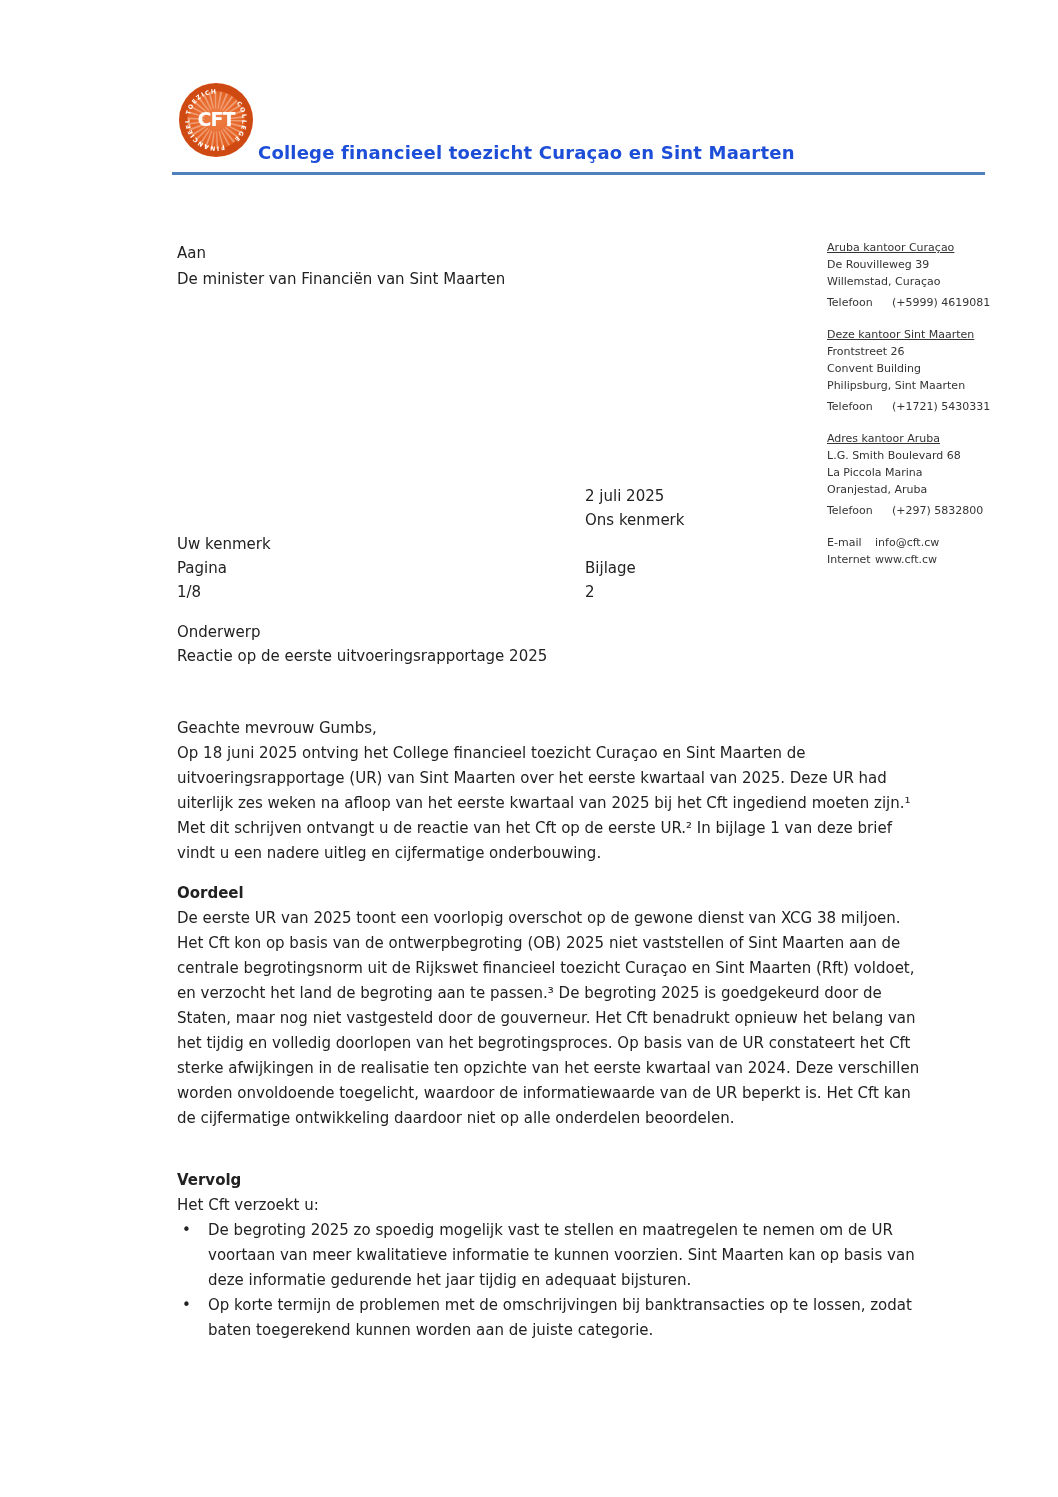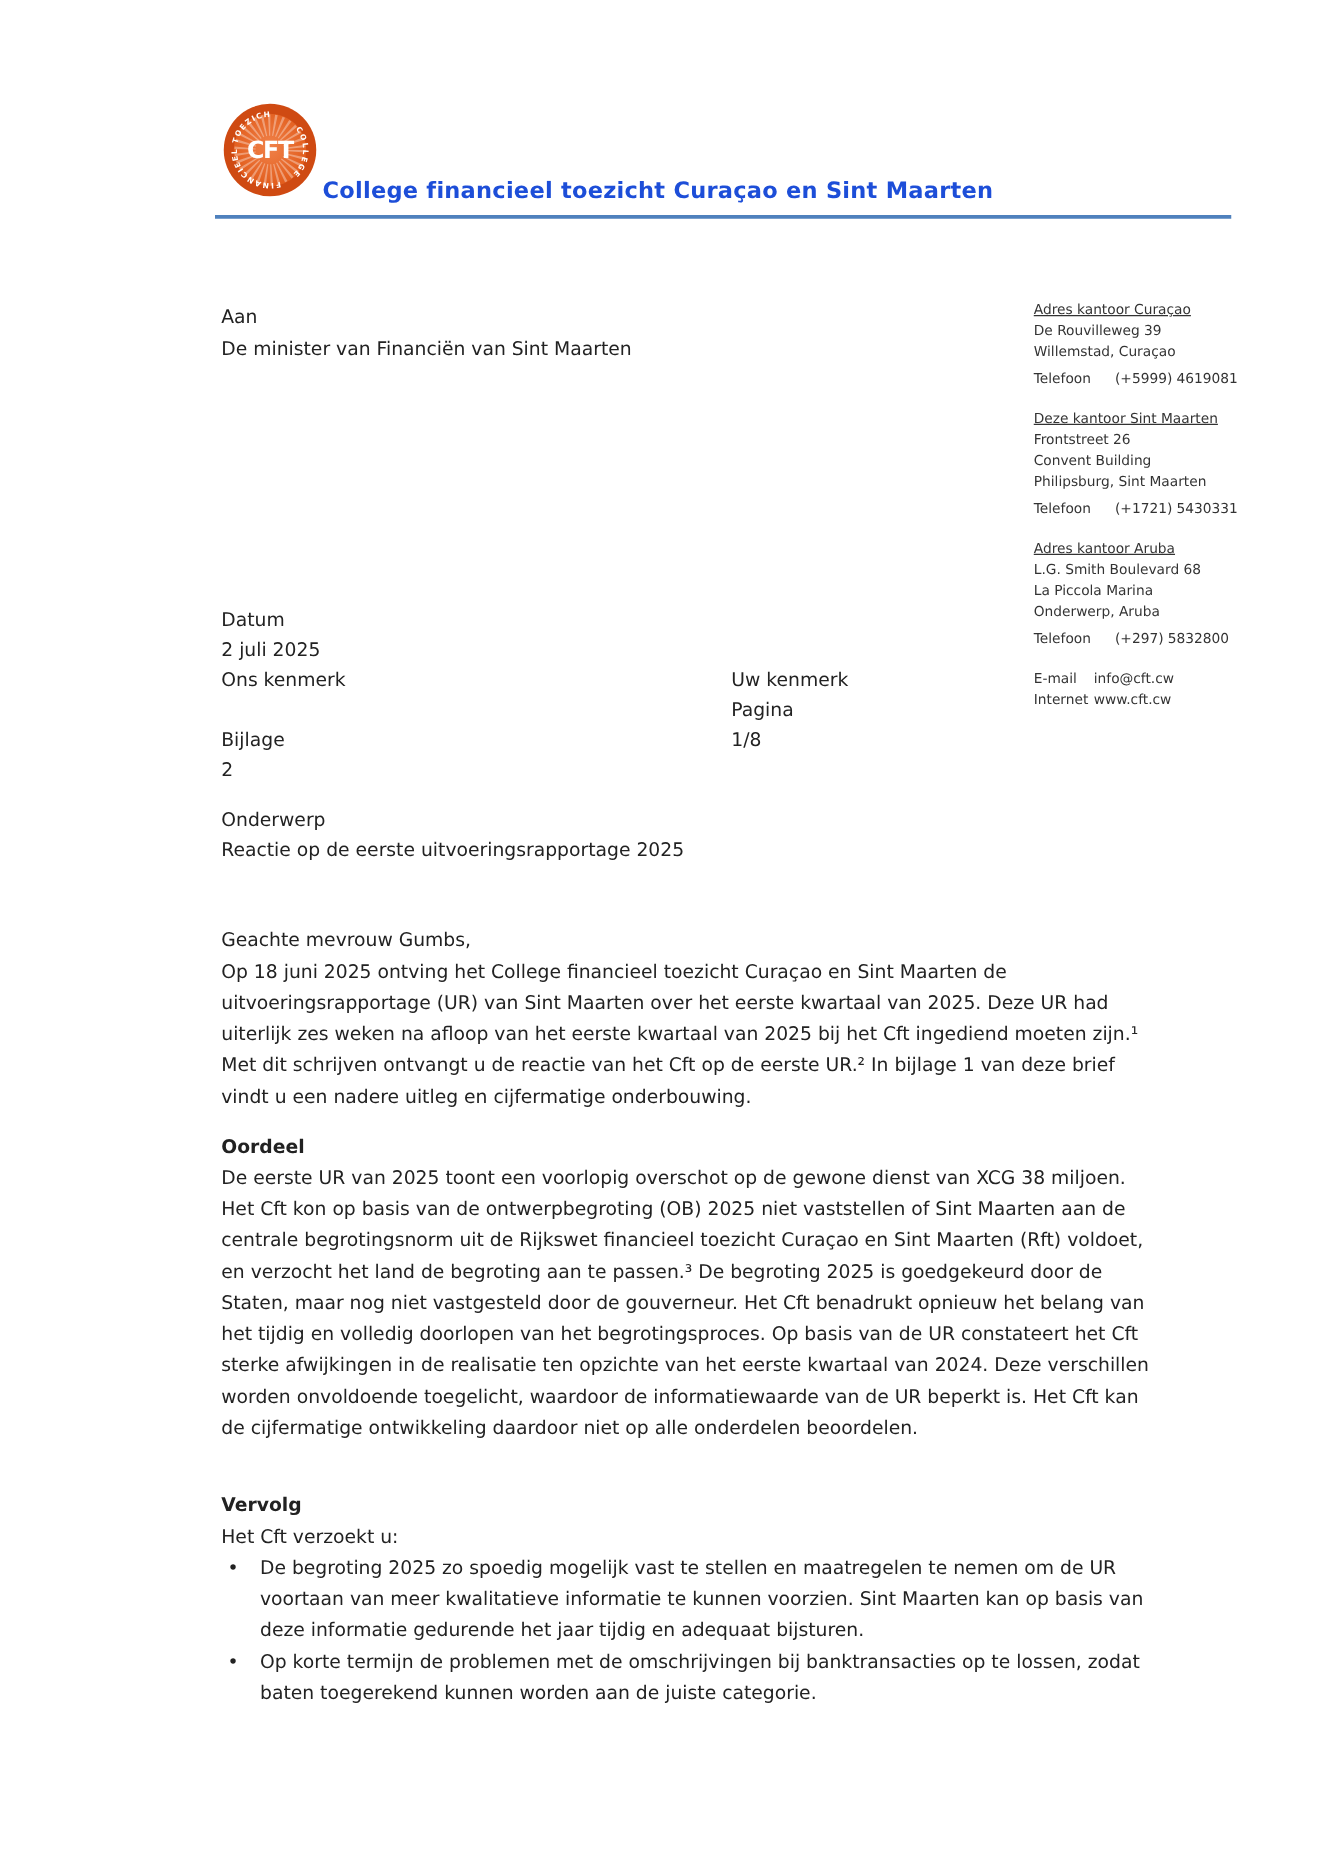--- a/index.html
+++ b/index.html
@@ -119,21 +119,21 @@
       </text>
       <text x="38" y="44" text-anchor="middle" font-size="19" font-weight="bold" fill="#ffffff" letter-spacing="-1" font-family="DejaVu Sans, sans-serif">CFT</text>
     </svg>
     <h1 class="org-title">College financieel toezicht Curaçao en Sint Maarten</h1>
     <div class="header-rule"></div>
   </header>
 
   <aside class="sidebar">
 
     <div class="office">
-      <div class="office-heading">Adres kantoor Curaçao</div>
+      <div class="office-heading">Aruba kantoor Curaçao</div>
       <div>De Rouvilleweg 39</div>
       <div>Willemstad, Curaçao</div>
       <div class="phone-row">
         <span class="c-label">Telefoon</span><span>(+5999) 4619081</span>
       </div>
     </div>
 
     <div class="office">
       <div class="office-heading">Deze kantoor Sint Maarten</div>
       <div>Frontstreet 26</div>
@@ -141,21 +141,21 @@
       <div>Philipsburg, Sint Maarten</div>
       <div class="phone-row">
         <span class="c-label">Telefoon</span><span>(+1721) 5430331</span>
       </div>
     </div>
 
     <div class="office">
       <div class="office-heading">Adres kantoor Aruba</div>
       <div>L.G. Smith Boulevard 68</div>
       <div>La Piccola Marina</div>
-      <div>Onderwerp, Aruba</div>
+      <div>Oranjestad, Aruba</div>
       <div class="phone-row">
         <span class="c-label">Telefoon</span><span>(+297) 5832800</span>
       </div>
     </div>
 
     <div class="contact-block">
       <div>
         <span class="c-label-sm">E-mail</span><span>info@cft.cw</span>
       </div>
       <div>
@@ -166,21 +166,20 @@
   </aside>
 
   <main class="content">
 
     <div class="recipient">
       <div>Aan</div>
       <div>De minister van Financiën van Sint Maarten</div>
     </div>
 
     <div class="meta">
-      <div>Datum</div>
       <div></div>
       <div>2 juli 2025</div>
       <div></div>
       <div>Ons kenmerk</div>
       <div>Uw kenmerk</div>
       <div></div>
       <div>Pagina</div>
       <div>Bijlage</div>
       <div>1/8</div>
       <div>2</div>

